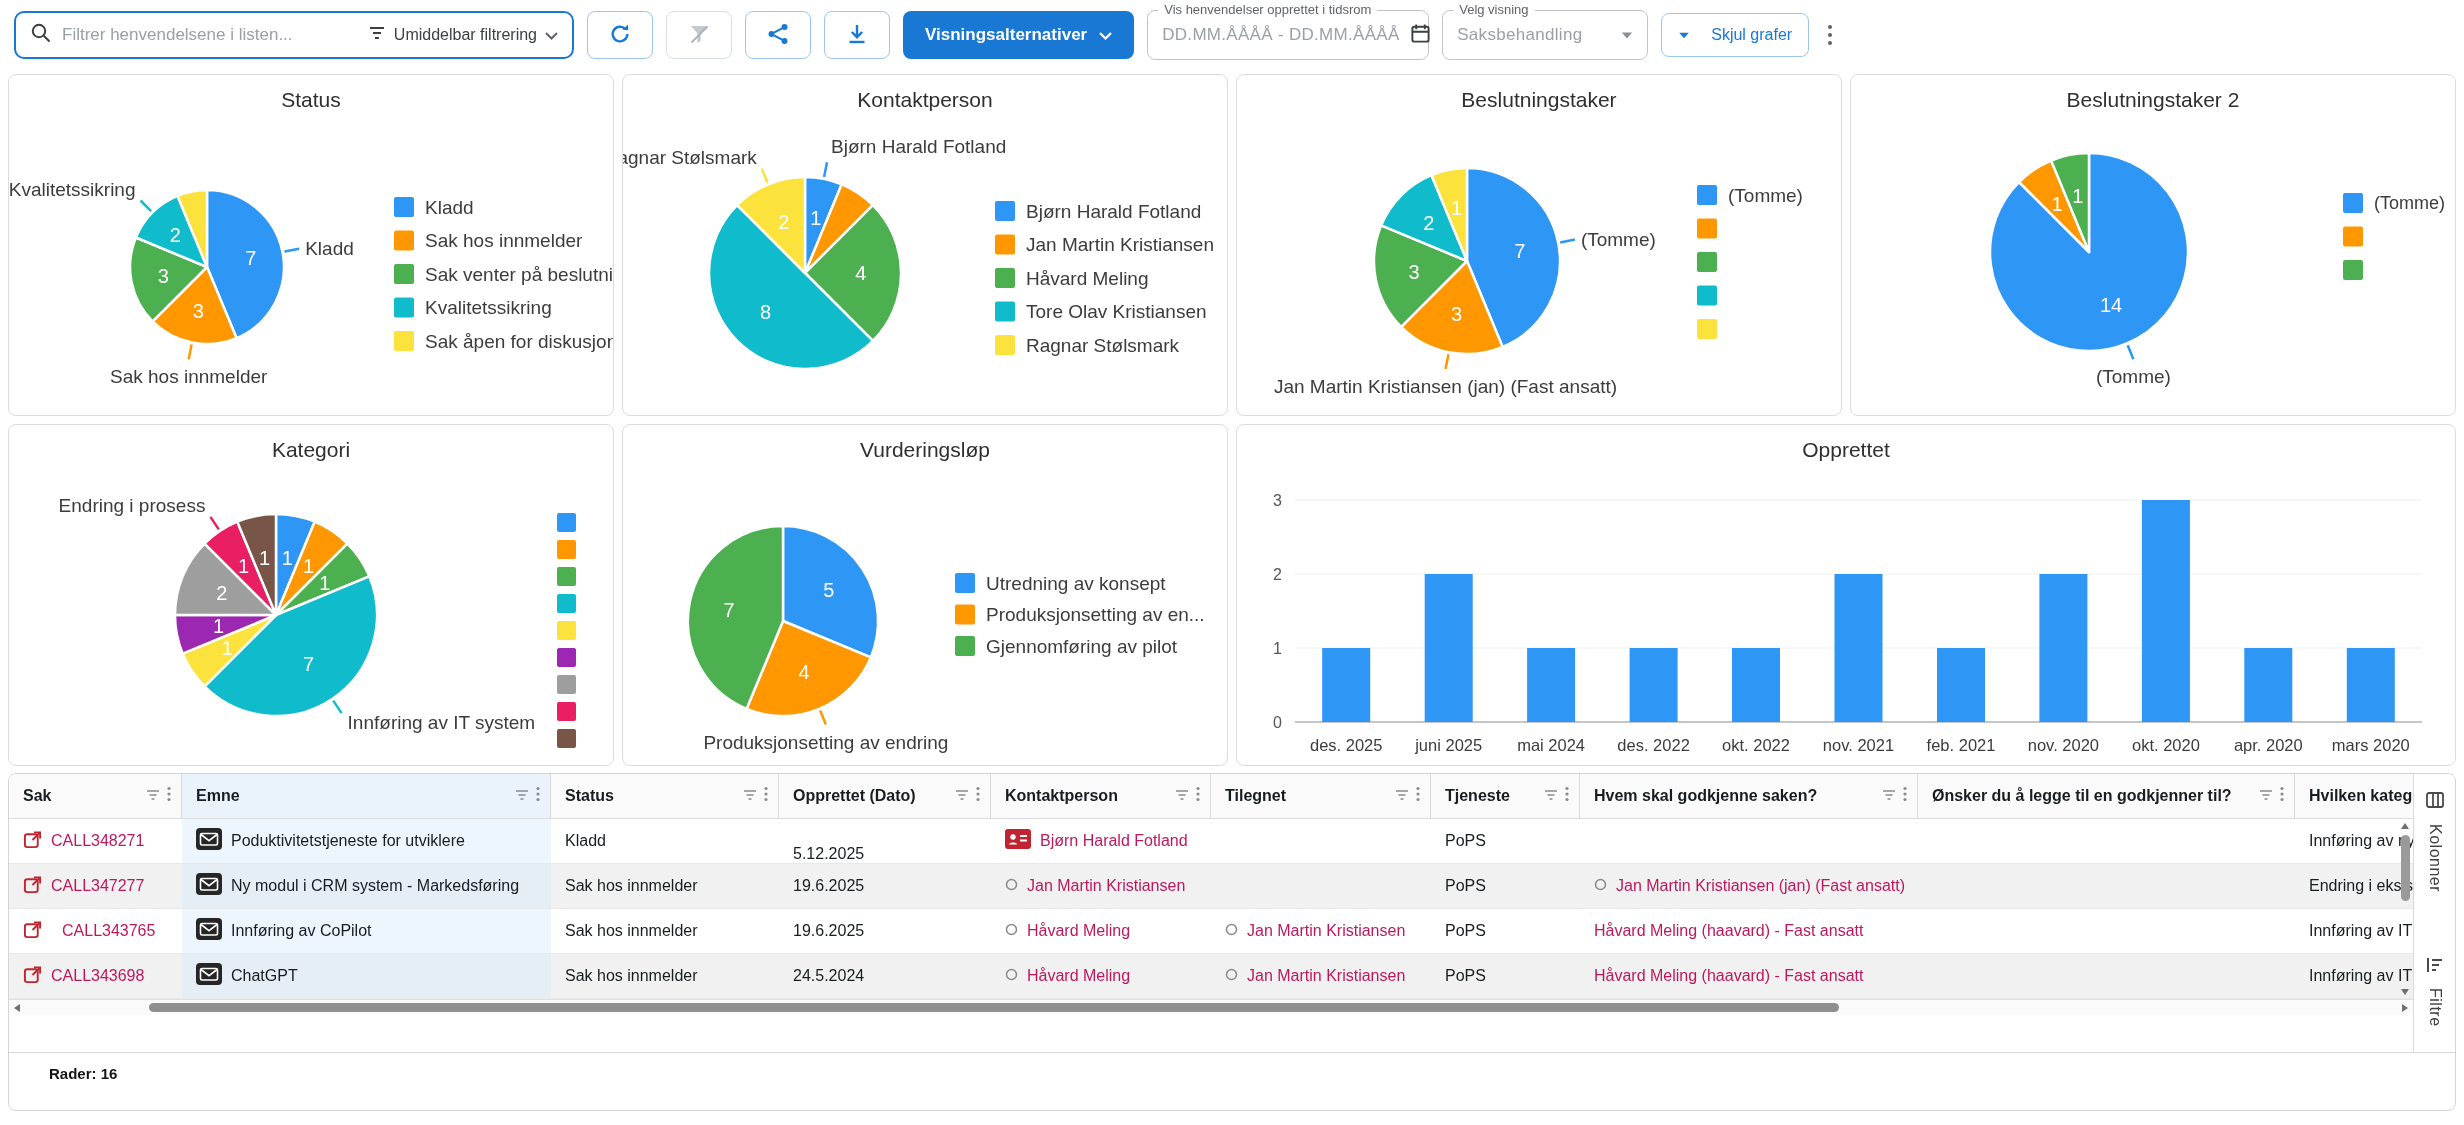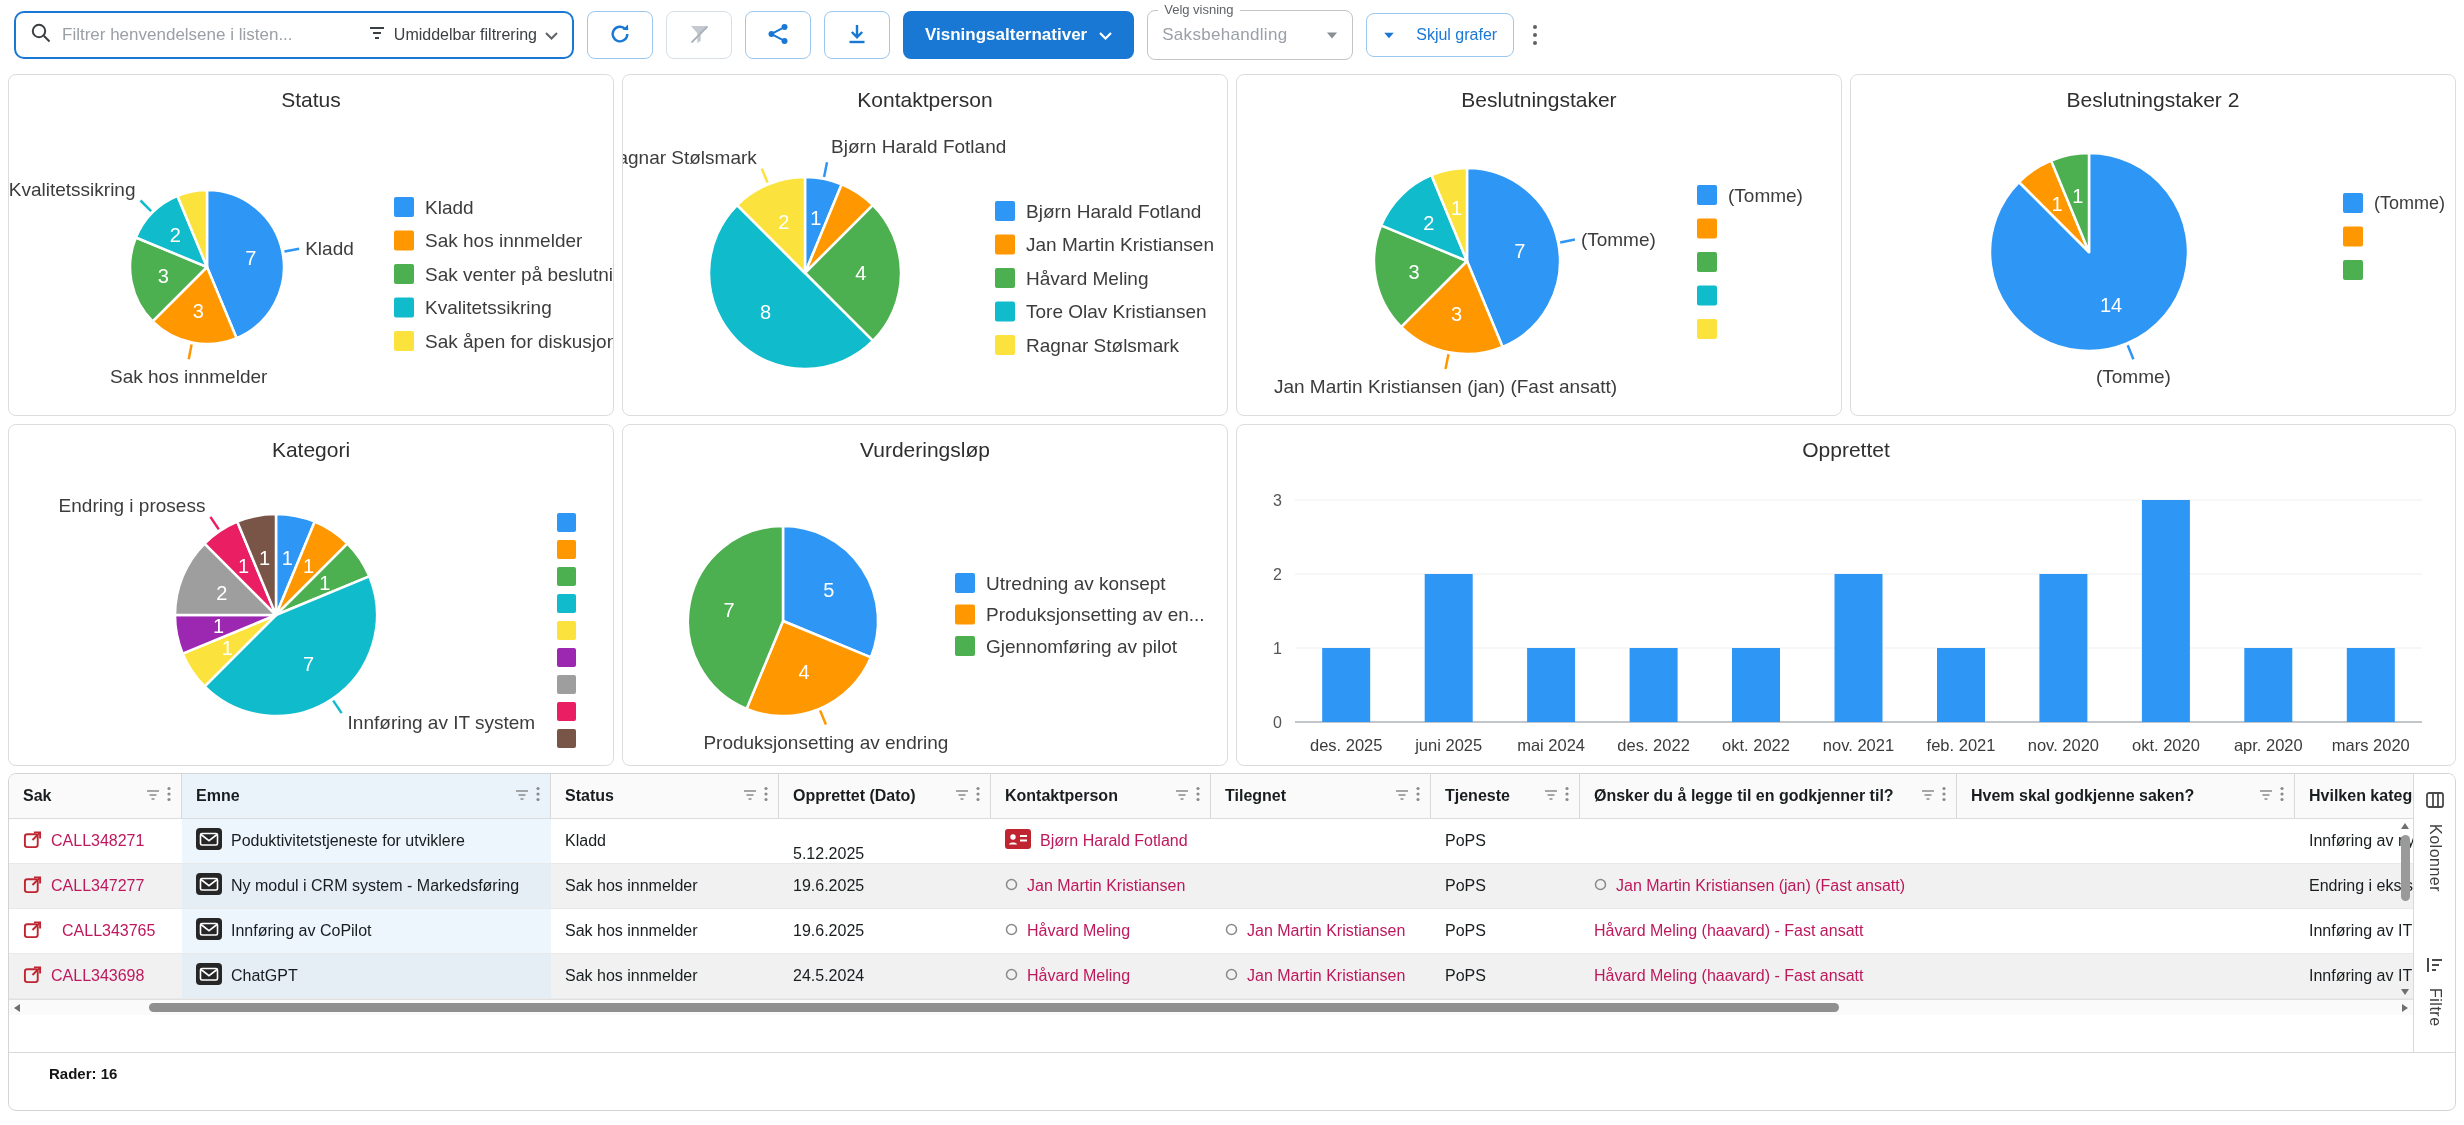--- a/index.html
+++ b/index.html
@@ -137,20 +137,30 @@
 
   <button class="btn-primary">
     <span>Visningsalternativer</span>
     <span>
       <svg width="13" height="8" viewBox="0 0 13 8">
           <path d="M1 1l5.5 5.5L12 1" stroke="#fff" stroke-width="2.2" fill="none"></path>
         </svg>
     </span>
   </button>
 
+  <div class="fieldset" style="width:282px">
+    <span class="flabel">Vis henvendelser opprettet i tidsrom</span>
+    <span class="fvalue">DD.MM.ÅÅÅÅ - DD.MM.ÅÅÅÅ</span>
+    <span style="margin-left:auto">
+      <svg width="21" height="21" viewBox="0 0 22 22">
+          <rect x="2.5" y="4" width="17" height="15.5" rx="2" fill="none" stroke="#3c4043" stroke-width="2"></rect>
+          <path d="M6.5 1.5v5M15.5 1.5v5M2.5 9.2h17" stroke="#3c4043" stroke-width="2"></path>
+        </svg>
+    </span>
+  </div>
 
   <div class="fieldset" style="width:206px">
     <span class="flabel">Velg visning</span>
     <span class="fvalue">Saksbehandling</span>
     <span class="tri-down gray" style="margin-left:auto; transform:scale(.85)"></span>
   </div>
 
   <button class="btn-outline">
     <span class="tri-down" style="transform:scale(.8)"></span>
     <span>Skjul grafer</span>
@@ -436,34 +446,34 @@
           <span class="sp"></span>
           <span><svg width="14" height="12" viewBox="0 0 14 12">
               <path d="M1 2h12M3.5 6h7M5.5 10h3" stroke="#8b8b8b" stroke-width="1.6" fill="none"></path>
             </svg></span>
           <span><svg width="4" height="16" viewBox="0 0 4 16">
               <circle cx="2" cy="2.5" r="1.6" fill="#8b8b8b"></circle>
               <circle cx="2" cy="8" r="1.6" fill="#8b8b8b"></circle>
               <circle cx="2" cy="13.5" r="1.6" fill="#8b8b8b"></circle>
             </svg></span>
         </div>
+        <div class="hcell" style="width: 338px;">
+          <span>Hvem skal godkjenne saken?</span>
+          <span class="sp"></span>
+          <span><svg width="14" height="12" viewBox="0 0 14 12">
+              <path d="M1 2h12M3.5 6h7M5.5 10h3" stroke="#8b8b8b" stroke-width="1.6" fill="none"></path>
+            </svg></span>
+          <span><svg width="4" height="16" viewBox="0 0 4 16">
+              <circle cx="2" cy="2.5" r="1.6" fill="#8b8b8b"></circle>
+              <circle cx="2" cy="8" r="1.6" fill="#8b8b8b"></circle>
+              <circle cx="2" cy="13.5" r="1.6" fill="#8b8b8b"></circle>
+            </svg></span>
+        </div>
         <div class="hcell" style="width: 377px;">
           <span>Ønsker du å legge til en godkjenner til?</span>
-          <span class="sp"></span>
-          <span><svg width="14" height="12" viewBox="0 0 14 12">
-              <path d="M1 2h12M3.5 6h7M5.5 10h3" stroke="#8b8b8b" stroke-width="1.6" fill="none"></path>
-            </svg></span>
-          <span><svg width="4" height="16" viewBox="0 0 4 16">
-              <circle cx="2" cy="2.5" r="1.6" fill="#8b8b8b"></circle>
-              <circle cx="2" cy="8" r="1.6" fill="#8b8b8b"></circle>
-              <circle cx="2" cy="13.5" r="1.6" fill="#8b8b8b"></circle>
-            </svg></span>
-        </div>
-        <div class="hcell" style="width: 338px;">
-          <span>Hvem skal godkjenne saken?</span>
           <span class="sp"></span>
           <span><svg width="14" height="12" viewBox="0 0 14 12">
               <path d="M1 2h12M3.5 6h7M5.5 10h3" stroke="#8b8b8b" stroke-width="1.6" fill="none"></path>
             </svg></span>
           <span><svg width="4" height="16" viewBox="0 0 4 16">
               <circle cx="2" cy="2.5" r="1.6" fill="#8b8b8b"></circle>
               <circle cx="2" cy="8" r="1.6" fill="#8b8b8b"></circle>
               <circle cx="2" cy="13.5" r="1.6" fill="#8b8b8b"></circle>
             </svg></span>
         </div>

